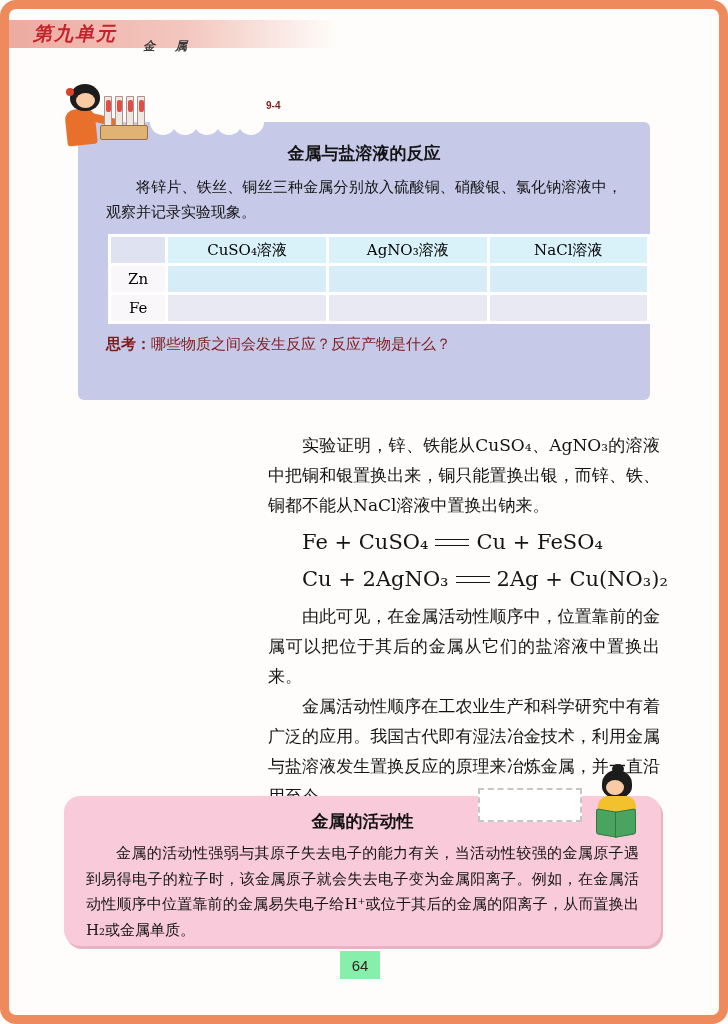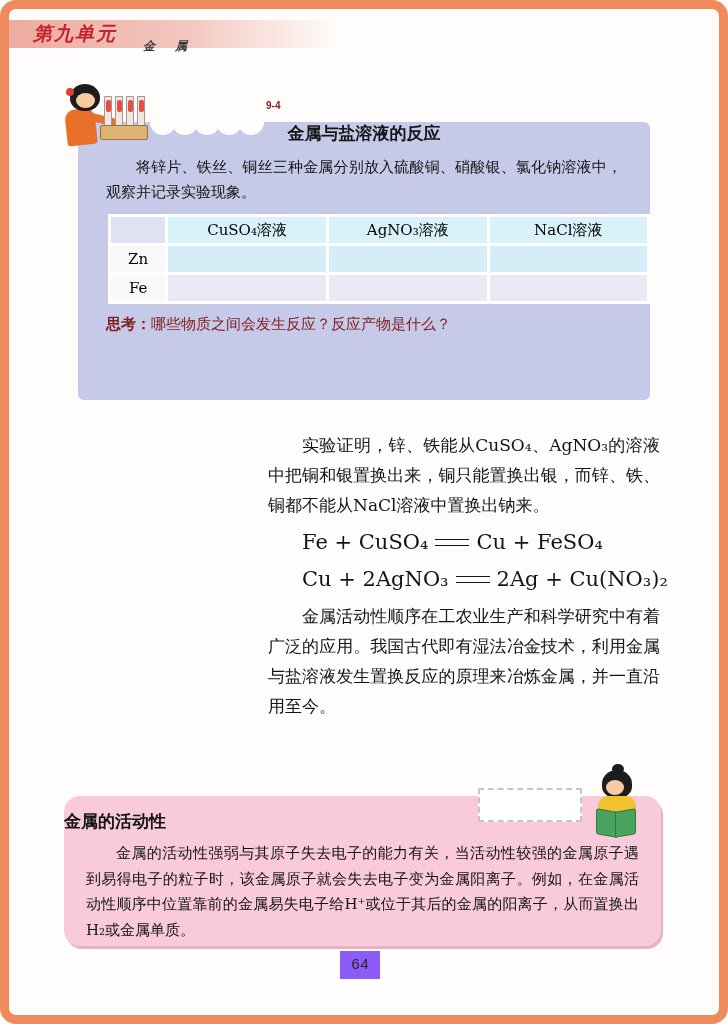--- a/index.html
+++ b/index.html
@@ -14,21 +14,21 @@
     display:flex; align-items:center; padding-left:24px; gap:26px; z-index:5; }
   .unit-label { color:#c5232b; font-weight:bold; font-style:italic; font-size:19px; letter-spacing:2px; }
   .unit-title { color:#3a3a3a; font-weight:bold; font-style:italic; font-size:12px; letter-spacing:4px;margin-top:25px; }
 
   
   .exp-box { position:absolute; left:78px; top:122px; width:572px; height:278px; background:#c6c9e8; border-radius:6px; z-index:1; }
   .scallop { position:absolute; width:26px; height:26px; border-radius:50%; background:#fffdfb; top:109px; z-index:2; }
   .s1{left:150px;} .s2{left:172px;} .s3{left:194px;} .s4{left:216px;} .s5{left:238px;}
   .fig-label { position:absolute; left:266px; top:100px; font-size:10px; font-weight:bold; color:#7d1f1f; z-index:3; font-family:"Liberation Sans",sans-serif; }
 
-  .exp-title { text-align:center; font-weight:bold; font-size:17px; color:#141414; }
+  .exp-title { text-align:center; font-weight:bold; font-size:17px; padding-top:20px; color:#141414; }
   .exp-instr { margin:10px 28px 0; text-indent:2em; font-size:15px; line-height:25px; color:#141414; text-align:justify; }
   .exp-table { margin:9px 0 0 30px; border-collapse:separate; border-spacing:3px; background:#ffffff; }
   .exp-table th, .exp-table td { height:26px; text-align:center; vertical-align:middle; font-size:15px; font-weight:normal; }
   .corner { width:55px; background:#dfe2f1; }
   .colhead { width:160px; background:#d9f1f9; font-weight:bold; }
   .rowlabel { background:#faf7fb; }
   .row-zn td { background:#d6ecf6; }
   .row-fe td { background:#e8e9f2; }
   .row-cu td { background:#dbeaf3; }
   .exp-think { margin:11px 28px 0; font-size:15px; color:#7f1d1d; }
@@ -48,38 +48,38 @@
   .tube1{left:4px;} .tube2{left:15px;} .tube3{left:26px;} .tube4{left:37px;}
 
   
   .body-col { position:absolute; left:268px; top:430px; width:392px; font-size:17px; line-height:30px; color:#141414; text-align:justify; z-index:1; }
   .body-col p.para { text-indent:2em; }
   .equation { margin:7px 0 7px 34px; font-size:21px; white-space:nowrap; }
   .dbl { display:inline-block; width:34px; height:7px; border-top:1.6px solid #141414; border-bottom:1.6px solid #141414; margin:0 7px 3px 7px; vertical-align:middle; }
 
   
   .infobox { position:absolute; left:64px; top:796px; width:597px; height:150px; background:#f9cad9; border-radius:16px; z-index:1; box-shadow:2px 3px 0 #e7b3c4; }
-  .infobox-title { font-weight:bold; font-size:17px; padding-top:14px; color:#141414; }
+  .infobox-title { text-align:center; font-weight:bold; font-size:17px; padding-top:14px; color:#141414; }
   .infobox-text { margin:8px 22px 0; text-indent:2em; font-size:15px; line-height:25.5px; color:#141414; text-align:justify; }
   .dashed-box { position:absolute; left:478px; top:788px; width:104px; height:34px; background:#ffffff; border:2px dashed #c6c6c6; z-index:3; }
 
   
   .girl2 { position:absolute; left:590px; top:764px; width:58px; height:76px; z-index:4; }
   .g2-body { position:absolute; left:8px; top:32px; width:38px; height:28px; background:#f2c12e; border-radius:10px 10px 4px 4px; }
   .g2-bun { position:absolute; left:22px; top:0; width:12px; height:10px; background:#1c1c1c; border-radius:50%; }
   .g2-hair { position:absolute; left:12px; top:6px; width:30px; height:28px; background:#1c1c1c; border-radius:50% 50% 42% 42%; }
   .g2-face { position:absolute; left:16px; top:16px; width:18px; height:15px; background:#f8cba4; border-radius:50%; }
   .g2-book { position:absolute; left:6px; top:46px; width:40px; height:26px; }
   .g2-book::before,.g2-book::after { content:""; position:absolute; top:0; width:19px; height:24px; background:#4aa35e; border:1.5px solid #2d7a42; }
   .g2-book::before { left:0; transform:skewY(10deg); border-radius:3px 0 0 3px; }
   .g2-book::after { right:0; transform:skewY(-10deg); border-radius:0 3px 3px 0; }
 
   
-  .page-tab { position:absolute; left:340px; top:951px; width:40px; height:28px; background:#8b5cf6; border-radius:0;
-    display:flex; align-items:center; justify-content:center; font-size:15px; color:#33231d; z-index:2; font-family:Liberation Mono, monospace; }
+  .page-tab { position:absolute; left:340px; top:951px; width:40px; height:28px; background:#86efac; border-radius:0;
+    display:flex; align-items:center; justify-content:center; font-size:15px; color:#33231d; z-index:2; font-family:Liberation Sans, sans-serif; }
 </style>
 </head>
 <body>
 
 <div class="page">
   <div class="frame"></div>
 
   <div class="header-band">
     <span class="unit-label">第九单元</span>
     <span class="unit-title">金　属</span>
@@ -136,20 +136,21 @@
   </section>
 
   <div class="body-col">
     <p class="para">实验证明，锌、铁能从CuSO₄、AgNO₃的溶液中把铜和银置换出来，铜只能置换出银，而锌、铁、铜都不能从NaCl溶液中置换出钠来。</p>
     <div class="equation">
       <span>Fe + CuSO₄</span><span class="dbl"></span><span>Cu + FeSO₄</span>
     </div>
     <div class="equation">
       <span>Cu + 2AgNO₃</span><span class="dbl"></span><span>2Ag + Cu(NO₃)₂</span>
     </div>
+    <p class="para">由此可见，在金属活动性顺序中，位置靠前的金属可以把位于其后的金属从它们的盐溶液中置换出来。</p>
     <p class="para">金属活动性顺序在工农业生产和科学研究中有着广泛的应用。我国古代即有湿法冶金技术，利用金属与盐溶液发生置换反应的原理来冶炼金属，并一直沿用至今。</p>
   </div>
 
   <div class="dashed-box"></div>
   <div class="girl2">
     <div class="g2-bun"></div>
     <div class="g2-hair"></div>
     <div class="g2-face"></div>
     <div class="g2-body"></div>
     <div class="g2-book"></div>

